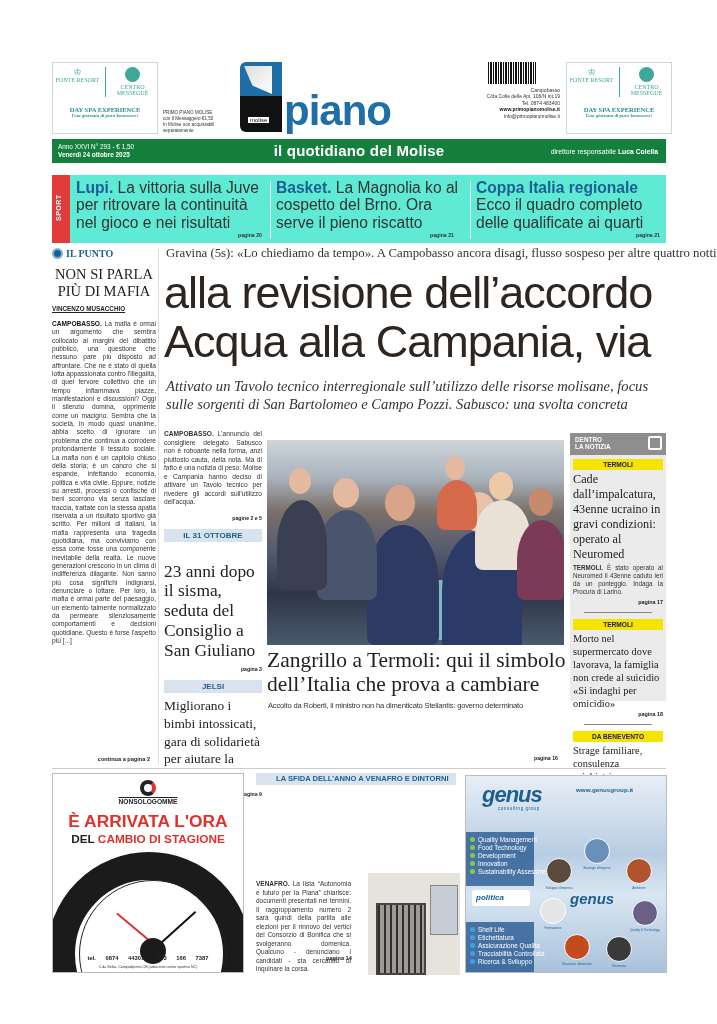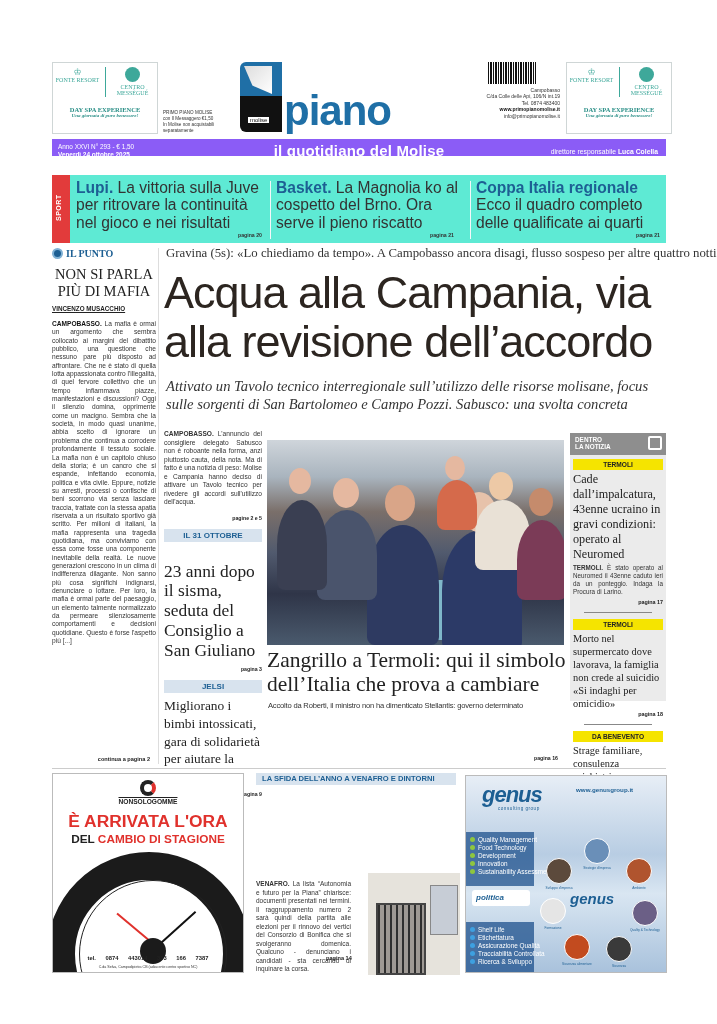--- a/index.html
+++ b/index.html
@@ -21,21 +21,21 @@
 .logo-p-top{position:absolute;left:0;top:0;width:42px;height:34px;background:#1f6fa6;border-radius:6px 0 0 0}
 .logo-p-fold{position:absolute;left:4px;top:4px;width:28px;height:28px;background:linear-gradient(135deg,#ddd,#fff);clip-path:polygon(0 0,100% 0,100% 100%,30% 70%)}
 .logo-p-bottom{position:absolute;left:0;top:34px;width:42px;height:36px;background:#111;border-radius:0 0 0 6px}
 .logo-molise{position:absolute;left:8px;top:55px;font-size:6px;color:#111;background:#fff;padding:0 2px}
 .logo-primo{position:absolute;left:44px;top:-10px;font-size:42px;font-weight:bold;letter-spacing:-1px;color:#111;line-height:42px}
 .logo-piano{position:absolute;left:44px;top:28px;font-size:42px;font-weight:bold;letter-spacing:-1px;color:#1f6fa6;line-height:42px}
 .barcode{position:absolute;left:488px;top:62px;width:48px;height:22px;background:repeating-linear-gradient(90deg,#111 0 1px,#fff 1px 2px,#111 2px 4px,#fff 4px 5px)}
 .contact{position:absolute;left:470px;top:87px;width:90px;text-align:right;font-size:5px;line-height:6.4px;color:#333}
 .contact b{font-weight:bold;color:#111}
 
-.bluebar{position:absolute;left:52px;top:139px;width:614px;height:17px;background:#8b5cf6;color:#fff}
+.bluebar{position:absolute;left:52px;top:139px;width:614px;height:24px;background:#15803d;color:#fff}
 .bluebar .left{position:absolute;left:6px;top:4px;font-size:6.4px;line-height:8px}
 .bluebar .center{position:absolute;left:0;right:0;top:3px;text-align:center;font-size:15px;font-weight:bold;letter-spacing:.2px}
 .bluebar .right{position:absolute;right:8px;top:9px;font-size:6.8px}
 
 .sport{position:absolute;left:52px;top:175px;width:614px;height:68px;background:#5eead4}
 .sport .tag{position:absolute;left:0;top:0;width:18px;height:68px;background:#e23b3b}
 .sport .tag span{position:absolute;left:3px;top:46px;transform:rotate(-90deg);transform-origin:left top;color:#fff;font-size:7px;font-weight:bold;letter-spacing:.5px}
 .sport .item{position:absolute;top:4px;font-size:15.6px;line-height:17.4px;color:#333}
 .sport .item b{color:#1d5f93}
 .sport .pg{position:absolute;font-size:5.2px;font-weight:bold;color:#333;top:57px}
@@ -90,21 +90,21 @@
 .tyre-ad .l2{position:absolute;left:0;right:0;top:58px;text-align:center;font-size:11.8px;font-weight:bold;color:#222;white-space:nowrap}
 .tyre-ad .l2 .r{color:#e0312c}
 .tyre{position:absolute;left:-6px;top:78px;width:204px;height:204px;border-radius:50%;border:28px solid #1b1b1b;background:#fff}
 .tyre-inner{position:absolute;left:26px;top:106px;width:148px;height:148px;border-radius:50%;border:1.5px solid #222}
 .hub{position:absolute;left:87px;top:164px;width:26px;height:26px;border-radius:50%;background:#1b1b1b}
 .hand-red{position:absolute;left:50px;top:177px;width:60px;height:2px;background:#e0312c;transform-origin:right center;transform:rotate(40deg)}
 .hand-blk{position:absolute;left:98px;top:177px;width:60px;height:2px;background:#111;transform-origin:left center;transform:rotate(-42deg)}
 .tyre-ad .tel{position:absolute;left:0;right:0;top:181px;text-align:center;font-size:5.8px;font-weight:bold;color:#222;word-spacing:8px}
 .tyre-ad .addr{position:absolute;left:0;right:0;top:191px;text-align:center;font-size:3.6px;color:#333}
 .venafro{position:absolute;left:256px;top:773px;width:200px}
-.venafro .bar{background:#d8e3ee;color:#1d5f93;font-weight:bold;font-size:7.6px;height:12px;line-height:12px;padding-left:6px;white-space:nowrap}
+.venafro .bar{background:#d8e3ee;color:#1d5f93;font-weight:bold;font-size:7.6px;height:12px;line-height:12px;padding-left:20px;white-space:nowrap}
 .venafro .h{font-family:"Liberation Serif",serif;font-size:15.2px;line-height:18.4px;color:#222;margin-top:4px}
 .venafro .body{position:absolute;left:0;top:107px;width:95px;font-size:6.5px;line-height:8.5px;text-align:justify;color:#333}
 .venafro .pg{position:absolute;left:70px;top:182px;font-size:5.6px;font-weight:bold}
 .venafro .img{position:absolute;left:112px;top:100px;width:92px;height:102px;background:#e6e3dc}
 .door{position:absolute;left:8px;top:30px;width:50px;height:72px;background:#6f6a66;border:2px solid #444;background-image:repeating-linear-gradient(90deg,#2f2f2f 0 2px,#9e9994 2px 6px)}
 .plaque{position:absolute;left:62px;top:12px;width:28px;height:50px;background:#c7cdd6;border:1px solid #888}
 .genus-ad{position:absolute;left:465px;top:775px;width:202px;height:198px;border:1px solid #bbb;background:linear-gradient(180deg,#e7eef6 0%,#b8cde3 40%,#d9e6f2 60%,#a9c2dc 100%);overflow:hidden}
 .genus-ad .logo{position:absolute;left:16px;top:6px;font-size:22px;font-weight:bold;color:#1d5f93;font-style:italic;letter-spacing:-1px}
 .genus-ad .sub{position:absolute;left:32px;top:30px;font-size:4.6px;color:#1d5f93;letter-spacing:.5px}
 .genus-ad .url{position:absolute;left:110px;top:10px;font-size:6.2px;font-weight:bold;color:#1d5f93}
@@ -194,22 +194,22 @@
     </div>
   <div class="title">NON SI PARLA PIÙ DI MAFIA</div>
   <div class="author">VINCENZO MUSACCHIO</div>
   <div class="body"><b>CAMPOBASSO.</b> <span>La mafia è ormai un argomento che sembra collocato ai margini del dibattito pubblico, una questione che nessuno pare più disposto ad affrontare. Che ne è stato di quella lotta appassionata contro l'illegalità, di quel fervore collettivo che un tempo infiammava piazze, manifestazioni e discussioni? Oggi il silenzio domina, opprimente come un macigno. Sembra che la società, in modo quasi unanime, abbia scelto di ignorare un problema che continua a corrodere profondamente il tessuto sociale. La mafia non è un capitolo chiuso della storia; è un cancro che si espande, infettando economia, politica e vita civile. Eppure, notizie su arresti, processi o confische di beni scorrono via senza lasciare traccia, trattate con la stessa apatia riservata a un risultato sportivo già scritto. Per milioni di italiani, la mafia rappresenta una tragedia quotidiana, ma conviviamo con essa come fosse una componente inevitabile della realtà. Le nuove generazioni crescono in un clima di indifferenza dilagante. Non sanno più cosa significhi indignarsi, denunciare o lottare. Per loro, la mafia è ormai parte del paesaggio, un elemento talmente normalizzato da permeare silenziosamente comportamenti e decisioni quotidiane. Questo è forse l'aspetto più [...]</span></div>
   <div class="cont">continua a pagina 2</div>
 </div>
 <div class="vline" style="left:158px;top:248px;width:1px;height:516px"></div>
 
 <div class="overline">Gravina (5s): «Lo chiediamo da tempo». A Campobasso ancora disagi, flusso sospeso per altre quattro notti</div>
 <div class="headline">
+  <div>alla revisione dell’accordo</div>
   <div>Acqua alla Campania, via</div>
-  <div>alla revisione dell’accordo</div>
 </div>
 <div class="subhead">Attivato un Tavolo tecnico interregionale sull’utilizzo delle risorse molisane, focus sulle sorgenti di San Bartolomeo e Campo Pozzi. Sabusco: una svolta concreta</div>
 
 <div class="col2">
   <div class="body"><b>CAMPOBASSO.</b> <span>L'annuncio del consigliere delegato Sabusco non è roboante nella forma, anzi piuttosto cauta, della nota. Ma di fatto è una notizia di peso: Molise e Campania hanno deciso di attivare un Tavolo tecnico per rivedere gli accordi sull'utilizzo dell'acqua.</span></div>
   <div class="pg">pagine 2 e 5</div>
   <div style="height:8px"></div>
   <div class="tagbar">IL 31 OTTOBRE</div>
   <div class="h">23 anni dopo il sisma, seduta del Consiglio a San Giuliano</div>
   <div class="pg" style="margin-top:6px">pagina 3</div>

